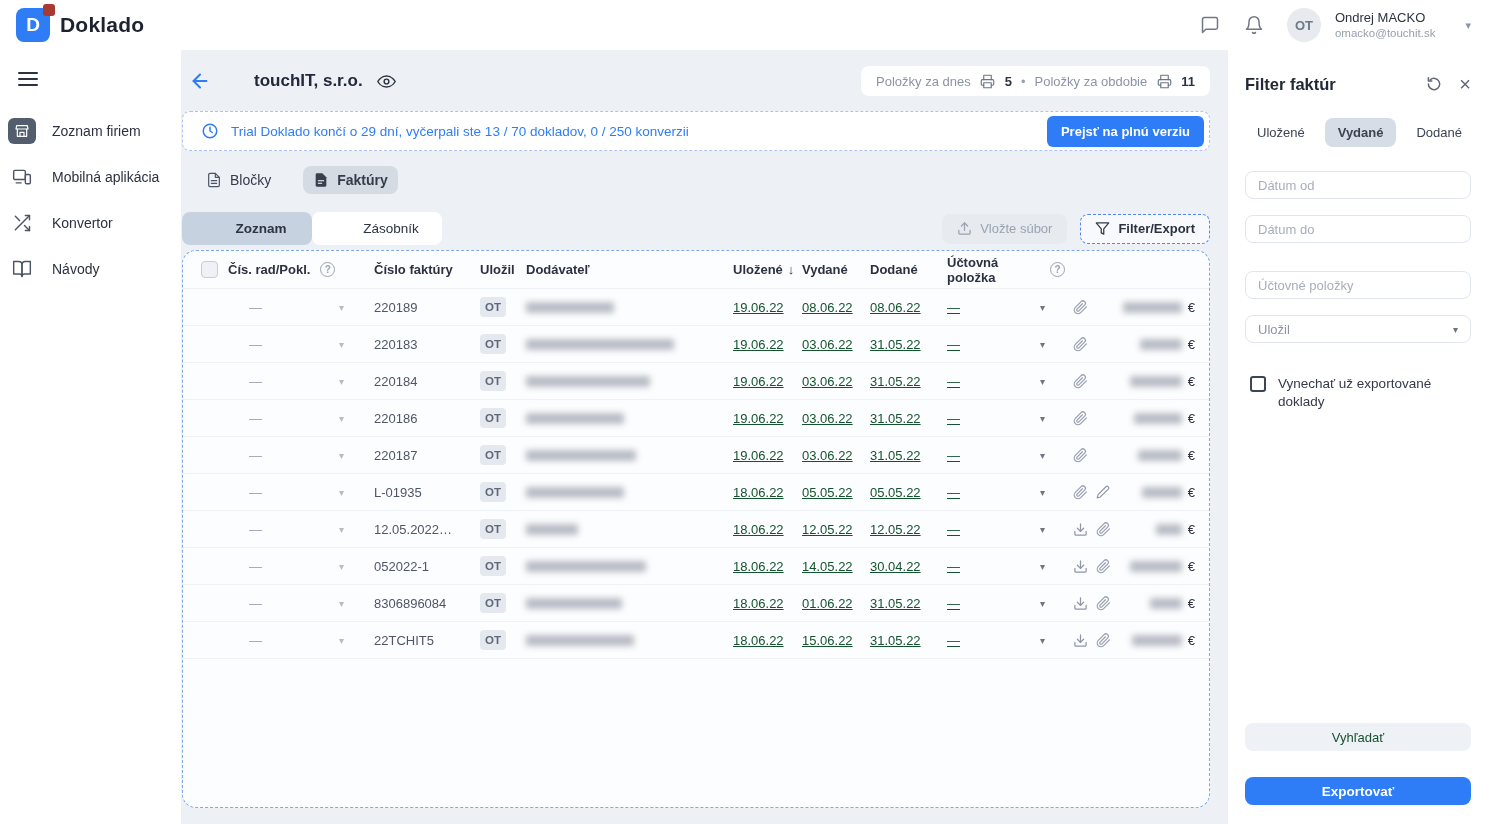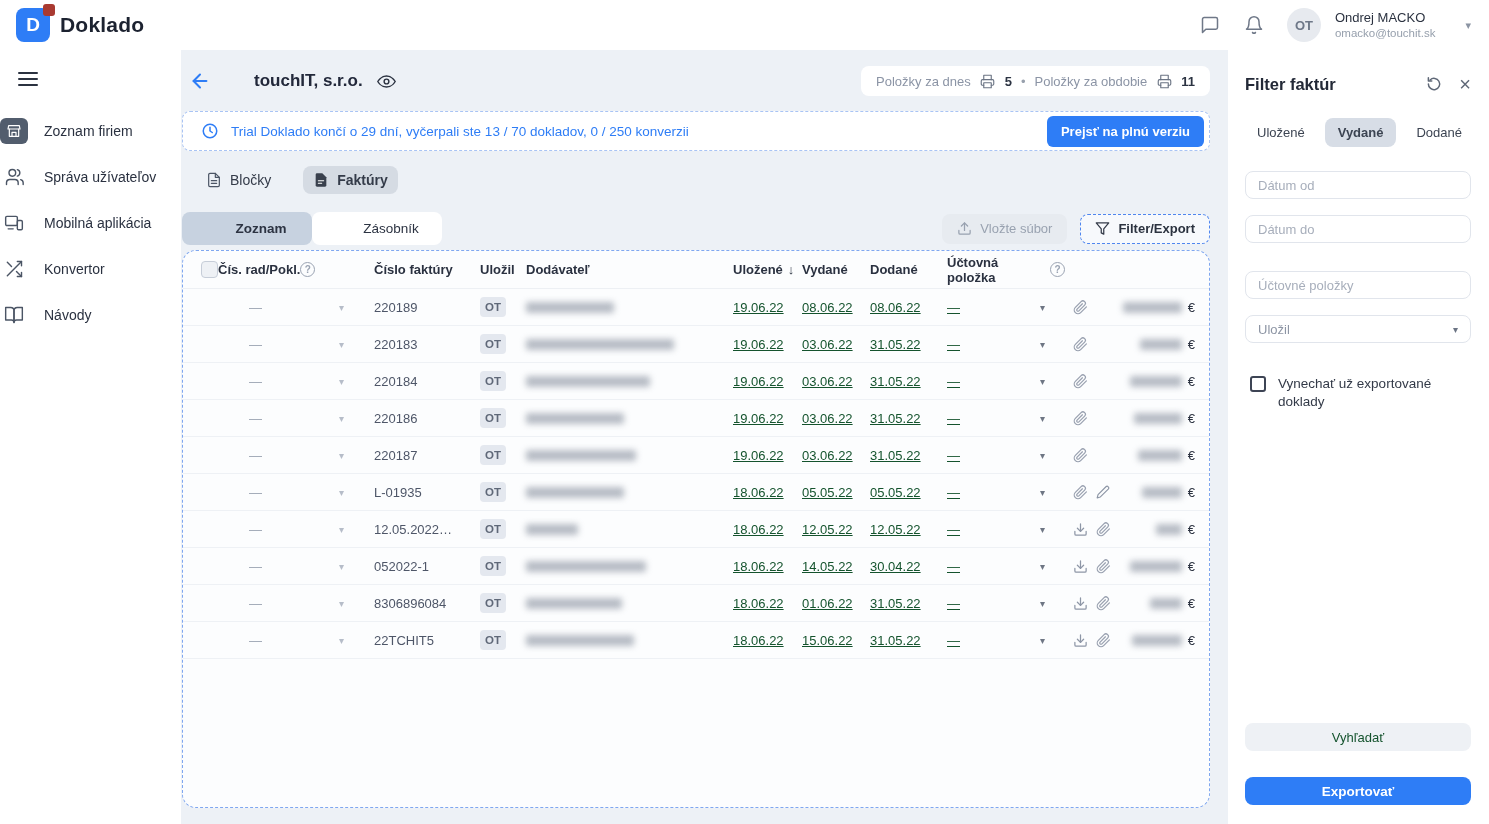--- a/index.html
+++ b/index.html
@@ -22,21 +22,21 @@
   .user-name { font-size:13px; font-weight:400; color:#2b3240; }
   .user-email { font-size:11.5px; color:#97a0ad; }
   .user-caret { color:#8b94a3; font-size:11px; margin-left:8px; cursor:pointer; }
 
   
   .app { display:flex; height:774px; }
   .sidebar { width:181px; background:#fff; flex-shrink:0; padding-top:18px; }
   .hamburger { margin-left:18px; width:20px; cursor:pointer; }
   .hamburger div { height:2px; background:#2b3240; margin:4px 0; border-radius:1px; }
   .nav { margin-top:22px; }
-  .nav-item { display:flex; align-items:center; gap:16px; height:46px; padding-left:0; cursor:pointer; font-size:14px; color:#2a3140; }
+  .nav-item { display:flex; align-items:center; gap:16px; height:46px; padding-left:8px; cursor:pointer; font-size:14px; color:#2a3140; }
   .icon-tile { width:28px; height:26px; background:#525d6d; border-radius:6px; display:flex; align-items:center; justify-content:center; flex-shrink:0; }
   .nav-ico { width:28px; display:flex; align-items:center; justify-content:center; flex-shrink:0; }
 
   .main { flex:1; padding:10px 18px 16px 1px; display:flex; flex-direction:column; min-width:0; }
 
   
   .main-header { display:flex; align-items:center; height:34px; margin:4px 0 13px 0; padding-left:6px; }
   .back-btn { width:24px; height:24px; display:flex; align-items:center; justify-content:center; cursor:pointer; }
   .company-title { font-size:17px; font-weight:600; color:#22283a; margin-left:42px; }
   .eye-btn { margin-left:14px; display:flex; align-items:center; cursor:pointer; }
@@ -68,21 +68,21 @@
     font-size:13px; border:none; border-radius:8px; height:30px; padding:0 15px; cursor:pointer; font-family:inherit; }
   .filter-btn { display:flex; align-items:center; gap:8px; background:#f7f9fc; color:#2c3340; font-weight:600;
     font-size:13px; border:1.5px dashed #4f86ef; border-radius:8px; height:30px; padding:0 14px; cursor:pointer; font-family:inherit; }
 
   
   .table-card { flex:1; background:#fcfdfe; border:1.5px dashed #7fa7f0; border-radius:14px; overflow:hidden; }
   .tgrid { display:grid; grid-template-columns:191px 106px 46px 1fr 69px 68px 69px 126px 58px 86px; align-items:center; }
   .thead { height:38px; border-bottom:1px solid #edf0f4; font-size:13px; font-weight:700; color:#2a3140; }
   .trow { height:37px; border-bottom:1px solid #eef1f5; font-size:13px; cursor:pointer; }
   .cell { display:flex; align-items:center; min-width:0; }
-  .c-series-h { padding-left:18px; }
+  .c-series-h { padding-left:18px; gap:10px; }
   .c-series { padding-left:66px; padding-right:30px; }
   .c-series .chev { margin-left:auto; }
   .c-account-h { padding-left:8px; gap:6px; }
   .c-account { padding-left:8px; padding-right:20px; }
   .c-account .chev { margin-left:auto; }
   .c-icons { padding-left:6px; gap:5px; }
   .c-amount { justify-content:flex-end; gap:6px; padding-right:14px; }
   .checkbox { width:17px; height:17px; border:1.5px solid #c6cdd8; background:#eef1f5; border-radius:4px; cursor:pointer; flex-shrink:0; }
   .help { width:15px; height:15px; border:1.3px solid #9aa3b2; color:#9aa3b2; border-radius:50%;
     font-size:10px; font-weight:700; display:flex; align-items:center; justify-content:center; cursor:pointer; flex-shrink:0; }
@@ -168,31 +168,20 @@
               <path d="M4 4h16l1 5H3l1-5z"></path>
               <path d="M5 9v11h14V9"></path>
               <path d="M9 20v-6h6v6"></path>
             </svg>
         </span>
         <span>Zoznam firiem</span>
       </div>
       <div class="nav-item">
         <span class="nav-ico">
           <svg width="20" height="20" viewBox="0 0 24 24" fill="none" stroke="#4b5565" stroke-width="1.7" stroke-linecap="round" stroke-linejoin="round">
-              <path d="M17 21v-2a4 4 0 0 0-4-4H7a4 4 0 0 0-4 4v2"></path>
-              <circle cx="10" cy="7" r="4"></circle>
-              <path d="M23 21v-2a4 4 0 0 0-3-3.87"></path>
-              <path d="M16 3.13a4 4 0 0 1 0 7.75"></path>
-            </svg>
-        </span>
-        <span>Správa užívateľov</span>
-      </div>
-      <div class="nav-item">
-        <span class="nav-ico">
-          <svg width="20" height="20" viewBox="0 0 24 24" fill="none" stroke="#4b5565" stroke-width="1.7" stroke-linecap="round" stroke-linejoin="round">
               <rect x="2" y="4" width="14" height="11" rx="1.5"></rect>
               <path d="M5 19h6"></path>
               <rect x="16" y="9" width="6" height="11" rx="1.5"></rect>
             </svg>
         </span>
         <span>Mobilná aplikácia</span>
       </div>
       <div class="nav-item">
         <span class="nav-ico">
           <svg width="20" height="20" viewBox="0 0 24 24" fill="none" stroke="#4b5565" stroke-width="1.7" stroke-linecap="round" stroke-linejoin="round">

